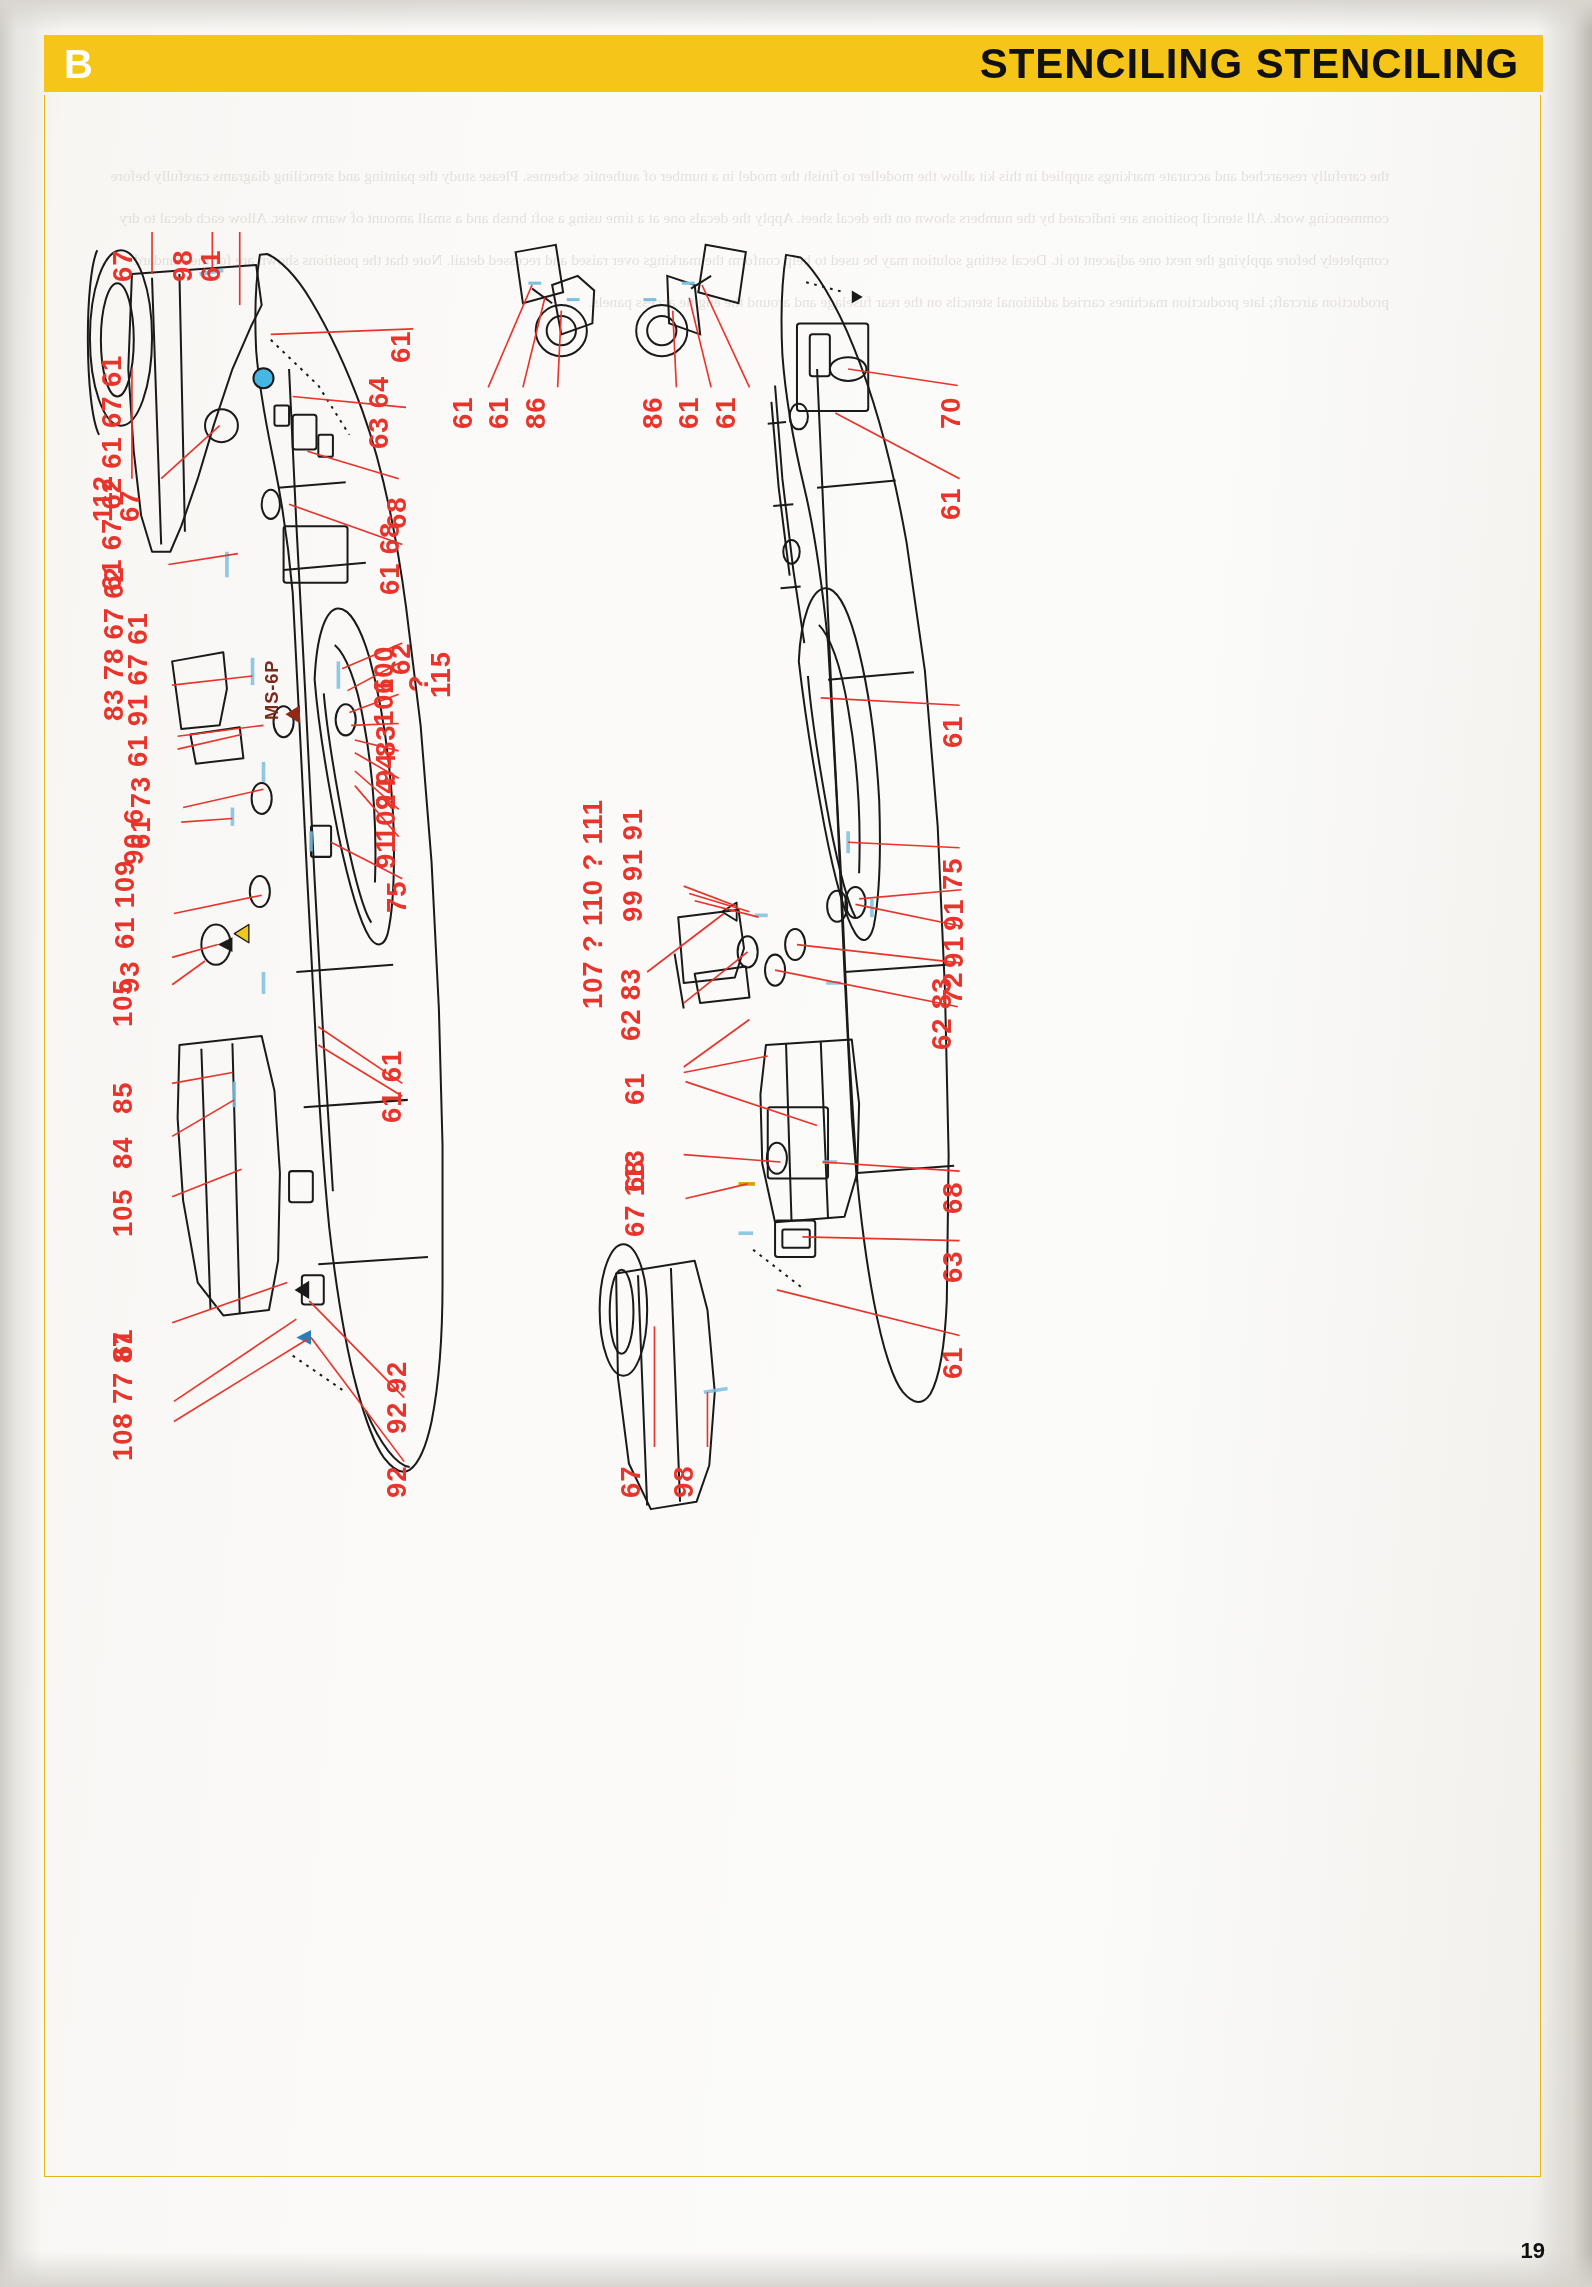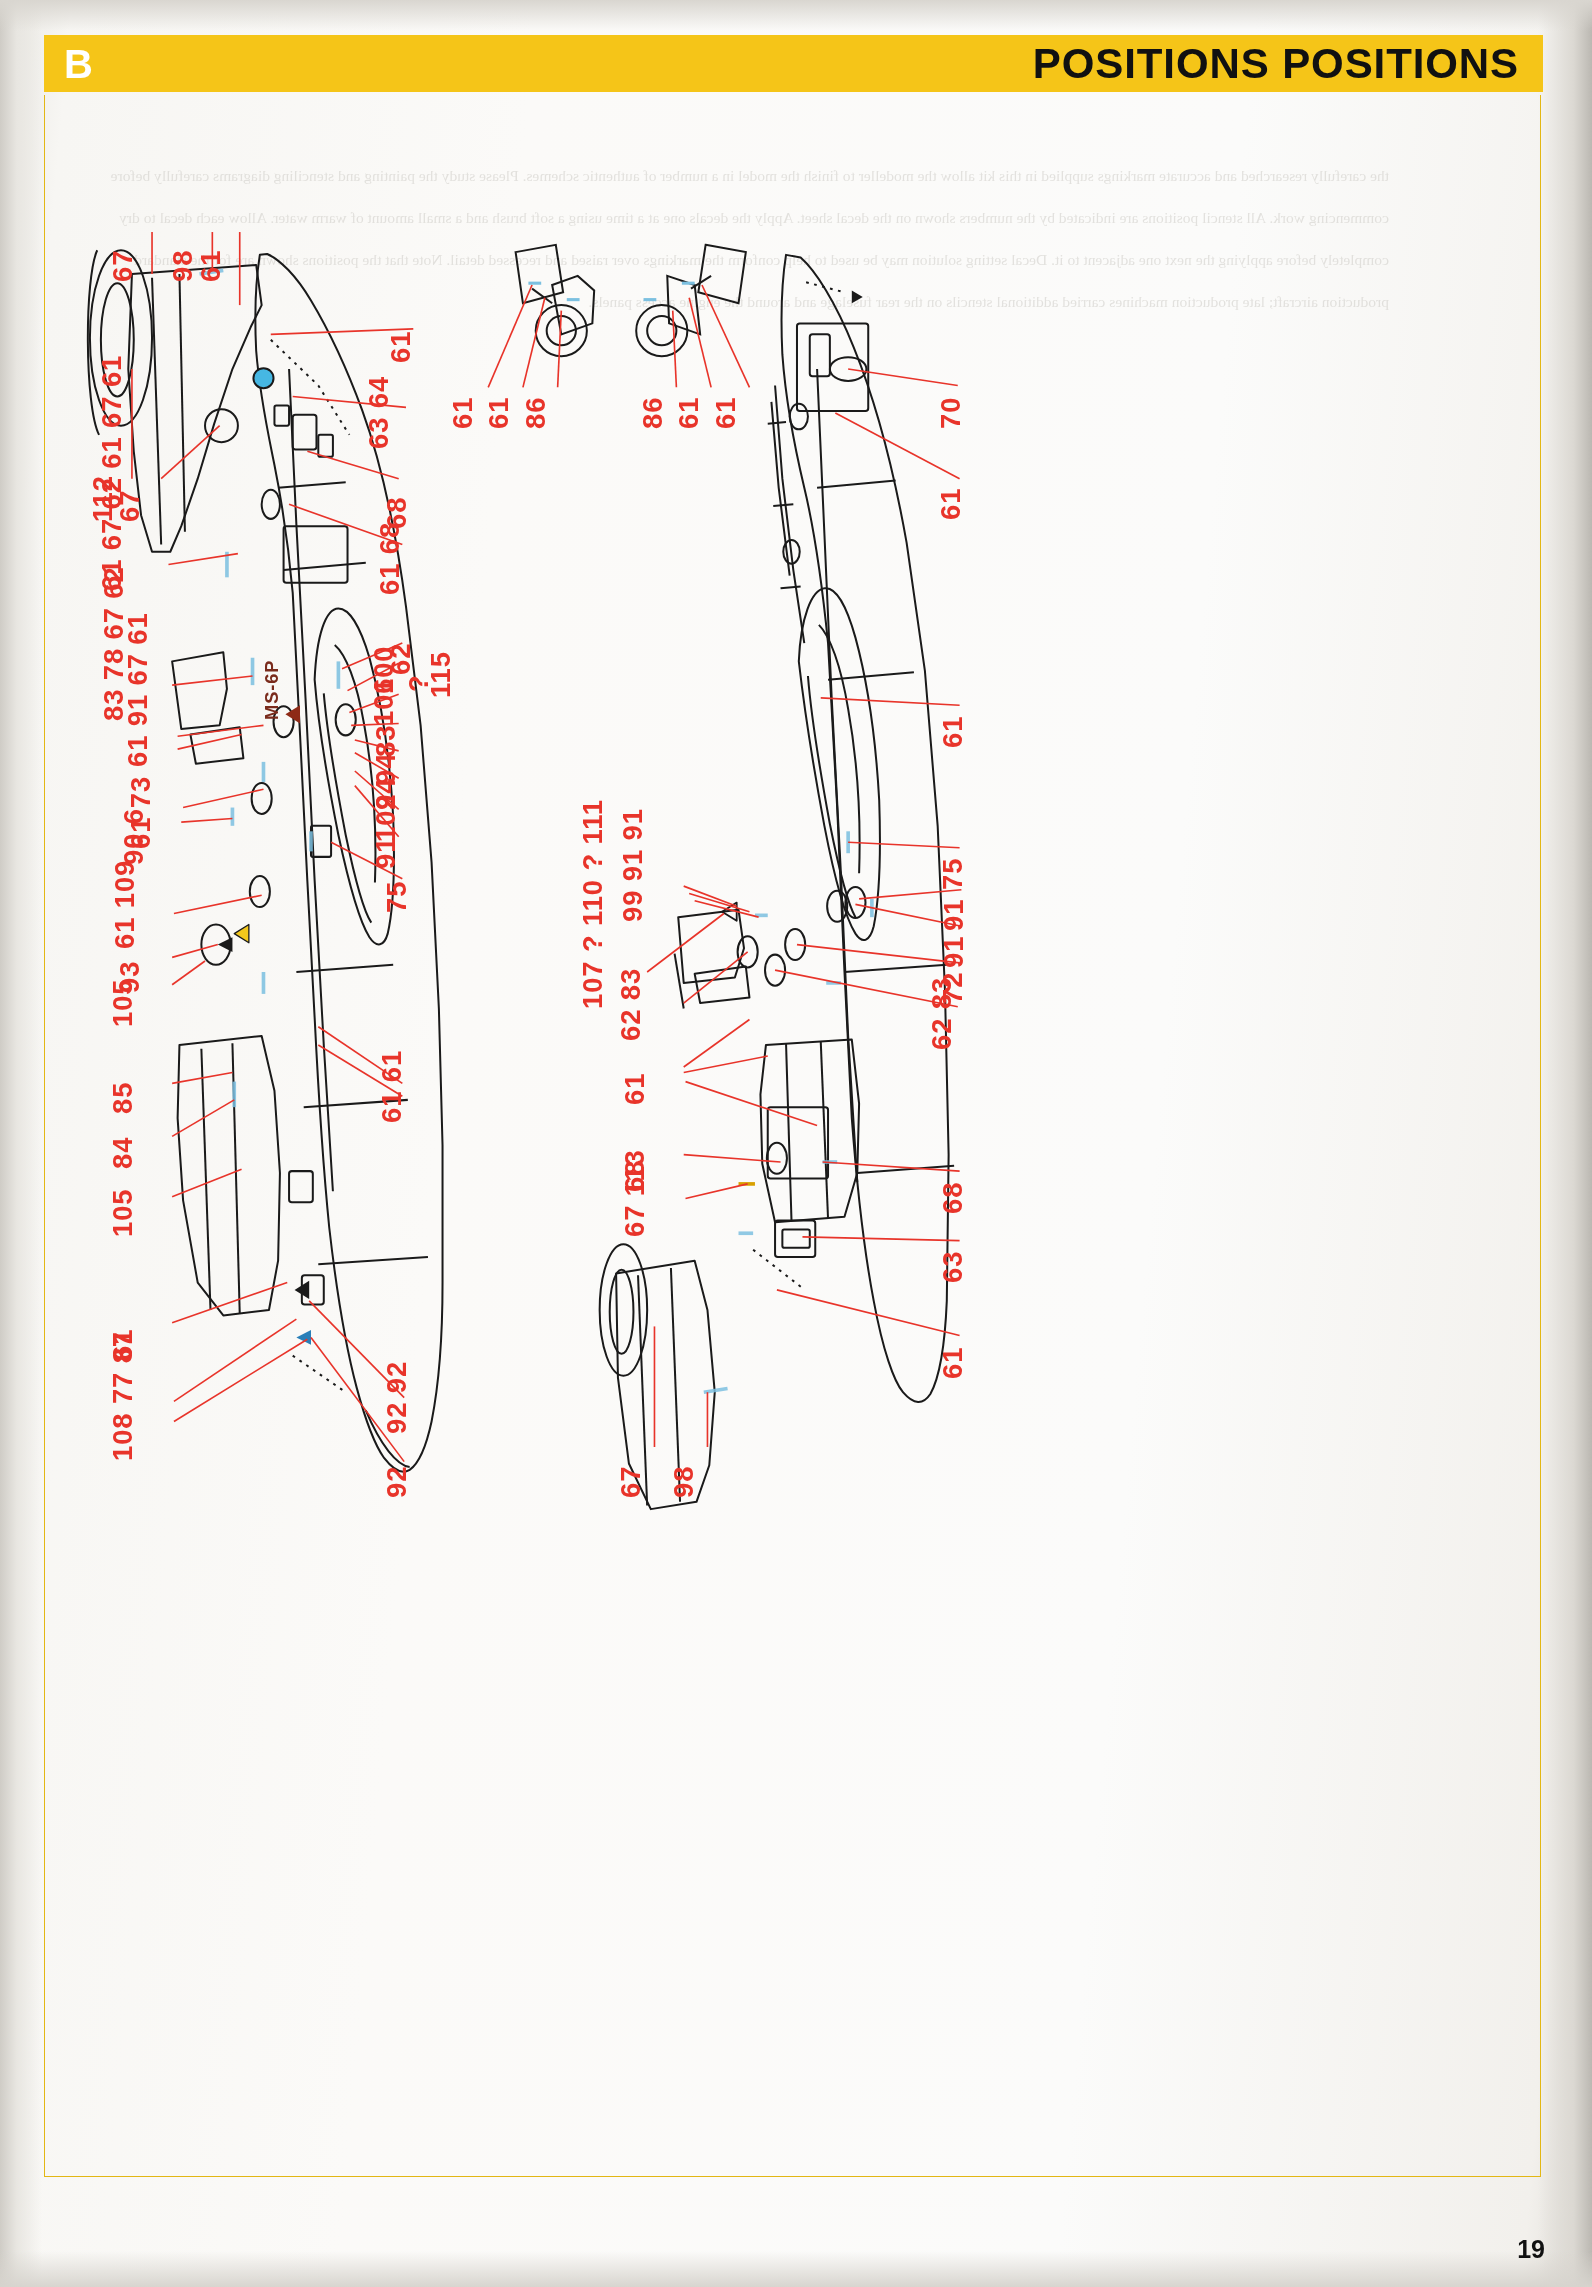--- a/index.html
+++ b/index.html
@@ -51,21 +51,21 @@
   .ghost{
     position:absolute;left:110px;top:155px;width:1279px;height:1736px;
     color:#cfcdc8;font-size:15.5px;line-height:42px;
     font-family:"Liberation Serif", serif;
     opacity:.55;white-space:pre-wrap;overflow:hidden;
     transform:scaleX(-1);
   }
 
   #page-number{
     position:absolute;right:48px;bottom:24px;
-    font-size:25px;font-weight:bold;color:#111;
+    font-size:22px;font-weight:bold;color:#111;
   }
 
   
   #art{position:absolute;left:44px;top:95px;width:1495px;height:2081px;}
   svg{display:block;}
 
   
   .lab{
     position:absolute;color:#e8342a;font-size:27.4px;font-weight:bold;
     font-family:"Liberation Sans", sans-serif;
@@ -84,21 +84,21 @@
   <div class="shade-right"></div>
   <div class="shade-top"></div>
   <div class="shade-bottom"></div>
 
   <div id="frame"></div>
 
   <div class="ghost">the carefully researched and accurate markings supplied in this kit allow the modeller to finish the model in a number of authentic schemes. Please study the painting and stenciling diagrams carefully before commencing work. All stencil positions are indicated by the numbers shown on the decal sheet. Apply the decals one at a time using a soft brush and a small amount of warm water. Allow each decal to dry completely before applying the next one adjacent to it. Decal setting solution may be used to help conform the markings over raised and recessed detail. Note that the positions shown are for the standard production aircraft; late production machines carried additional stencils on the rear fuselage and around the engine access panels.</div>
 
   <div id="header">
     <div class="letter">B</div>
-    <div class="title">POSITIONS POSITIONS</div>
+    <div class="title">STENCILING STENCILING</div>
   </div>
 
   <div id="art">
     <svg width="1495" height="2081" viewBox="0 0 1636 2278" xmlns="http://www.w3.org/2000/svg">
       <g id="left-profile" fill="none" stroke="#1a1a1a" stroke-width="2.2" stroke-linejoin="round">
 
         <path d="M236,175 C232,200 230,240 232,280 C236,330 245,370 252,405
                  C262,455 268,500 272,545 L280,700 L288,860 L296,1010
                  C300,1090 305,1170 312,1240 C320,1310 330,1370 342,1415
                  C352,1452 362,1478 372,1492 C382,1505 392,1510 400,1505

